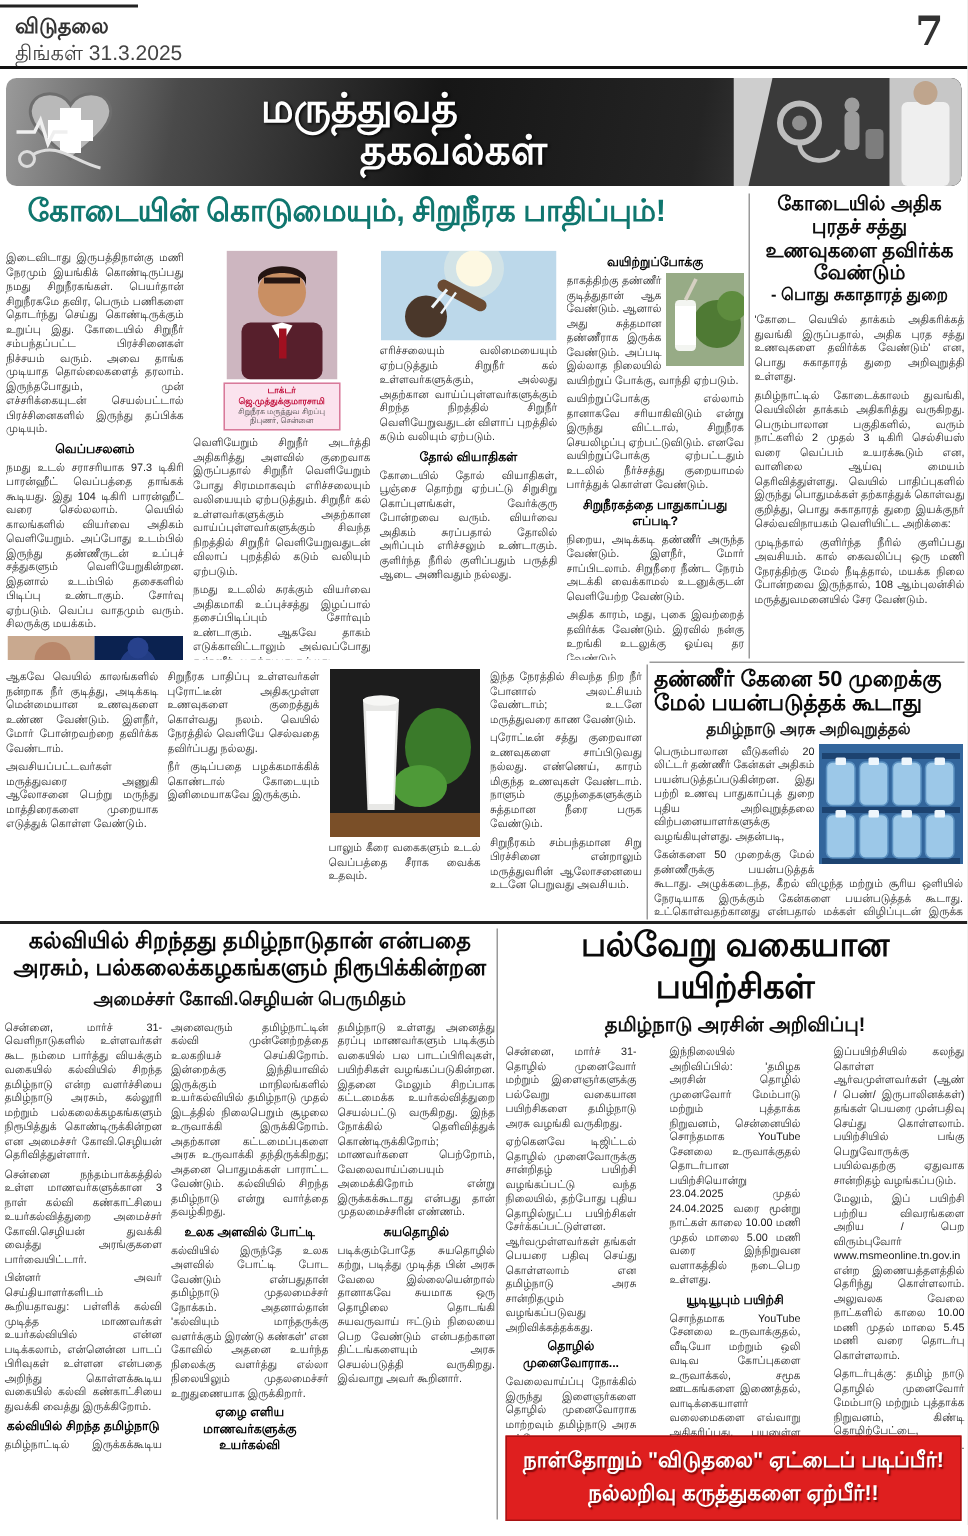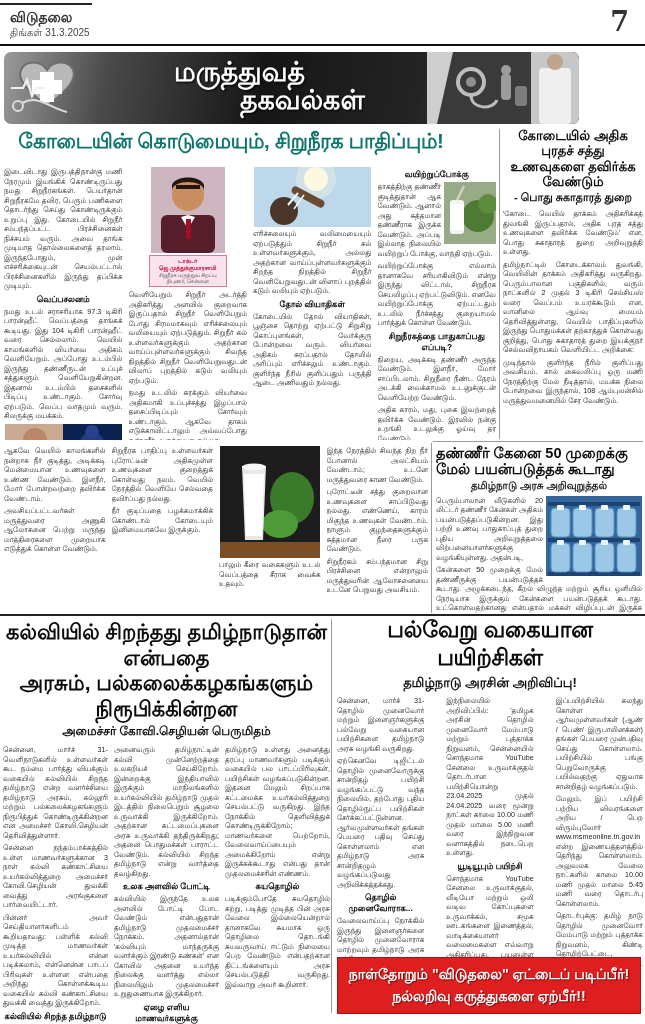--- a/index.html
+++ b/index.html
@@ -2,26 +2,26 @@
 <html><head>
 <meta charset="utf-8">
 <style>
   html,body{margin:0;padding:0;background:#e8e8e4;}
   #page{position:relative;width:645px;height:1024px;background:#ffffff;overflow:hidden;
         font-family:"Liberation Sans",sans-serif;color:#1c1c1c;}
   .abs{position:absolute;}
   
   .top-rule{left:0;top:3px;width:92px;height:2px;background:#222;}
   .paper{left:10px;top:9px;font-size:14px;font-weight:bold;color:#333;}
-  .date{left:10px;top:27px;font-size:10px;color:#444;}
+  .date{left:10px;top:27px;font-size:14px;color:#444;}
   .pageno{right:16px;top:6px;font-size:27px;font-weight:bold;color:#333;
           font-family:"DejaVu Serif",serif;}
   .mast-rule{left:0;top:44px;width:645px;height:2px;background:#111;}
   
-  .banner{left:4px;top:52px;width:575px;height:72px;border-radius:7px;overflow:hidden;
+  .banner{left:4px;top:52px;width:637px;height:72px;border-radius:7px;overflow:hidden;
           display:flex;align-items:stretch;
           background:linear-gradient(100deg,#9a9a9a 0%,#4a4a4a 18%,#161616 45%,#242424 72%,#6a6a6a 100%);}
   .banner-icon{width:118px;display:flex;align-items:center;justify-content:center;}
   .banner-title{flex:1;color:#fff;font-weight:bold;font-size:27px;line-height:1.02;
                 padding-top:7px;text-shadow:1px 1px 2px #000;}
   .bt1{margin-left:52px;}
   .bt2{margin-left:118px;}
   .banner-collage{width:152px;}
   
   .main-headline{left:0;top:129px;width:462px;text-align:center;font-size:20.5px;
@@ -49,21 +49,21 @@
   .r1-headline{font-size:13.2px;font-weight:bold;text-align:center;line-height:1.16;color:#0d0d0d;}
   .r1-byline{font-size:11px;font-weight:bold;text-align:center;margin:2px 0 4px;color:#0d0d0d;}
   
   .right2{left:436px;top:445px;width:206px;height:168px;overflow:hidden;}
   .r2-headline{font-size:14.6px;font-weight:bold;line-height:1.12;color:#0b0b0b;}
   .r2-sub{font-size:10.3px;font-weight:bold;text-align:center;margin:2px 0 3px;color:#222;}
   
   .bleft{left:3px;top:619px;width:327px;}
   .kicker{border-top:2px solid #111;border-bottom:2px solid #111;font-size:9.8px;
           font-weight:bold;text-align:center;padding:3px 0;color:#0d0d0d;}
-  .bl-h{font-size:21px;font-weight:bold;text-align:center;line-height:1.22;color:#0b0b0b;}
+  .bl-h{font-size:15px;font-weight:bold;text-align:center;line-height:1.22;color:#0b0b0b;}
   .bl-sub{font-size:12px;font-weight:bold;text-align:center;margin-top:3px;color:#111;}
   .bl-cols{display:flex;gap:6px;margin-top:6px;height:288px;}
   
   .bright{left:337px;top:617px;width:306px;}
   .br-h{font-size:22.5px;font-weight:bold;text-align:center;letter-spacing:-0.3px;color:#0a0a0a;}
   .br-sub{font-size:13px;font-weight:bold;text-align:center;margin:2px 0 4px;color:#111;}
   .br-cols{display:flex;gap:22px;height:272px;}
   
   .promo{left:337px;top:957px;width:304px;height:57px;background:#df1f1f;border:1px solid #a81212;
          color:#fff;text-align:center;font-weight:bold;font-size:14.2px;line-height:1.55;

